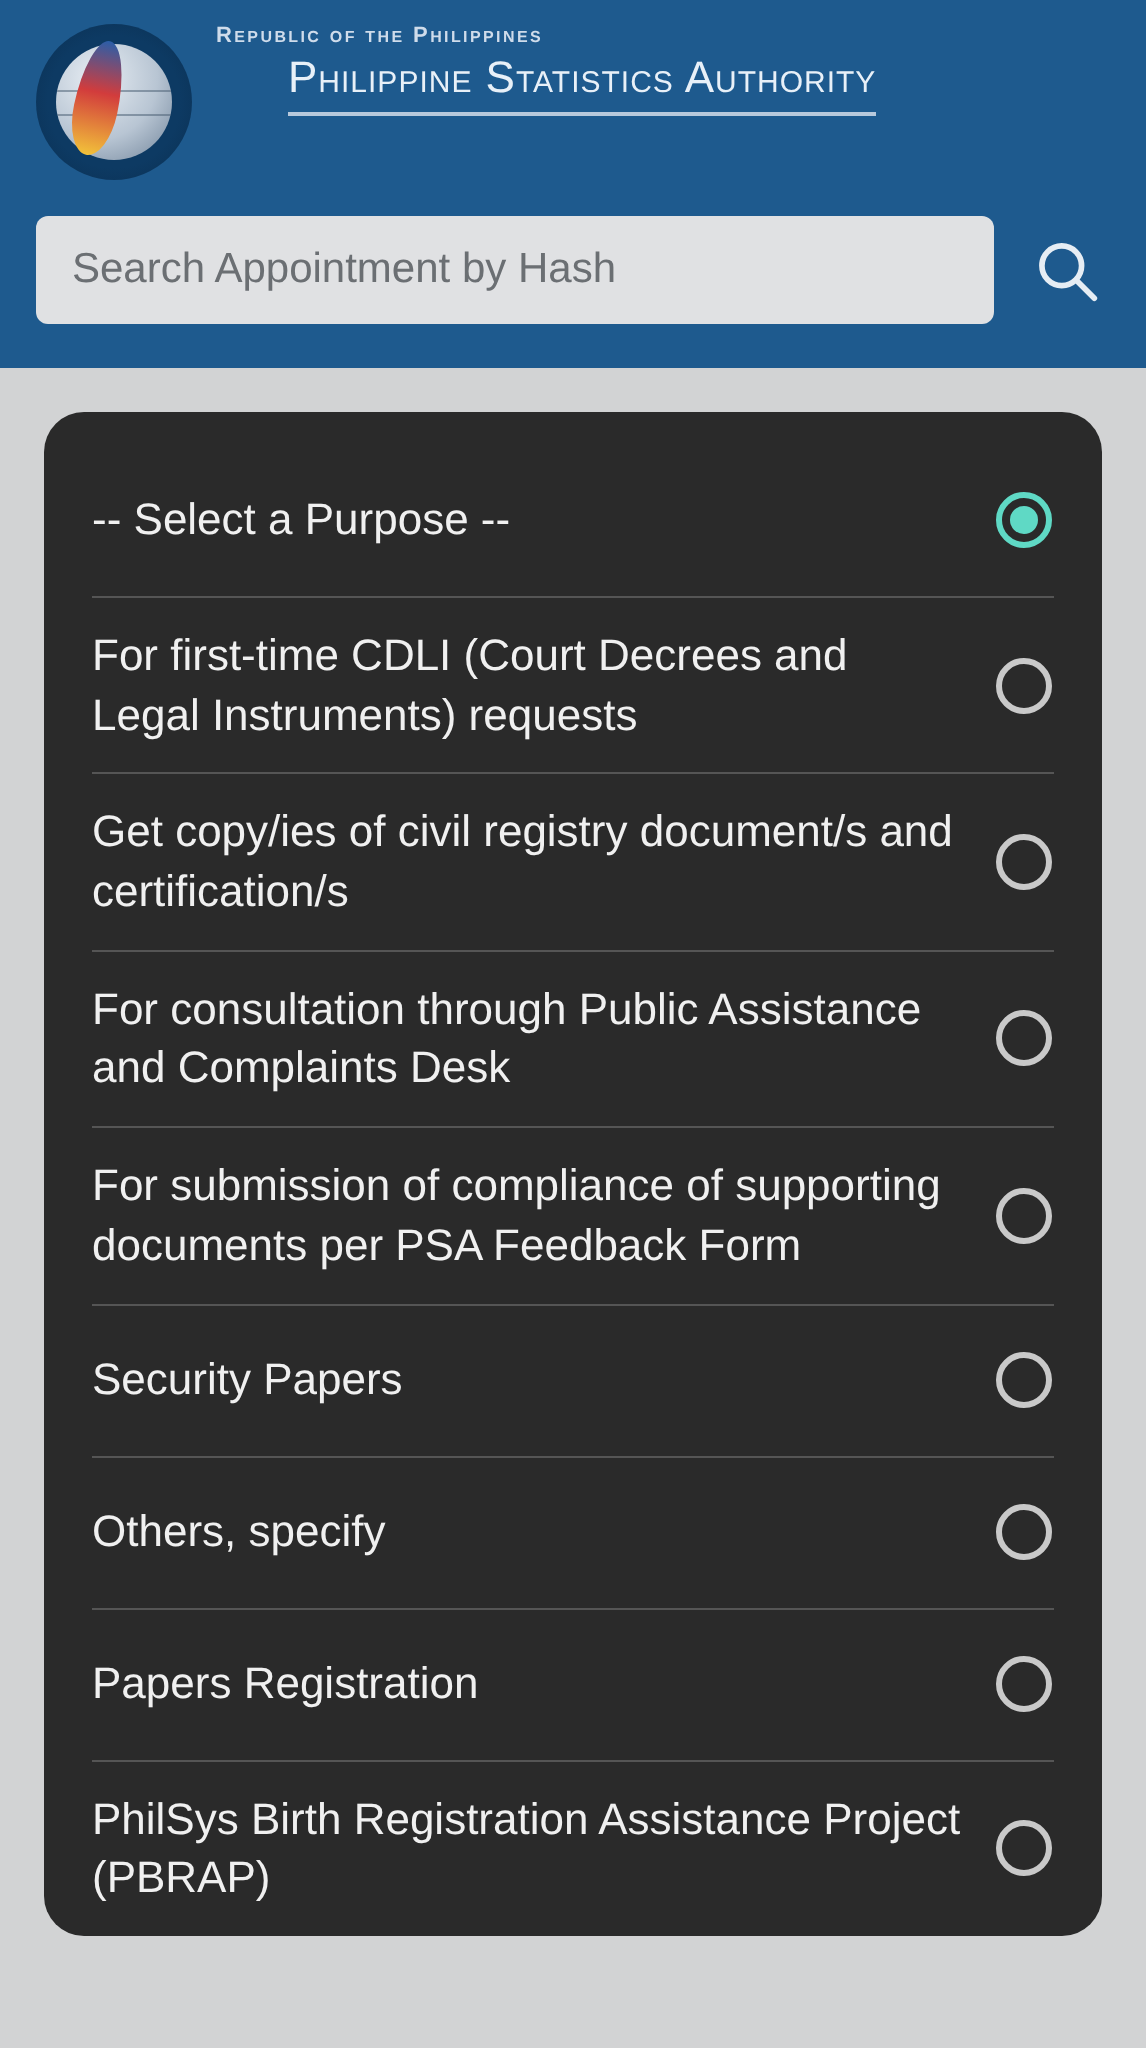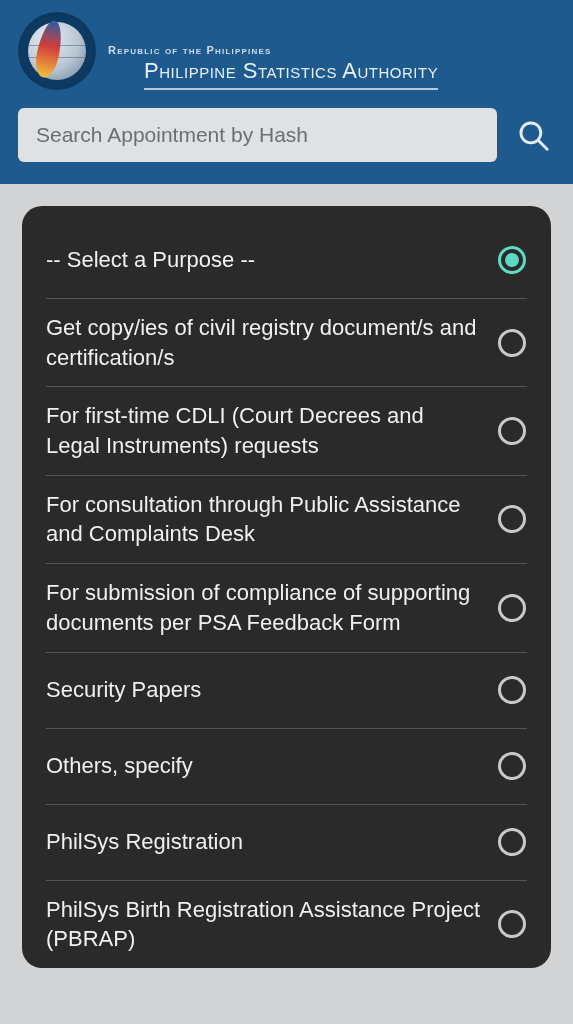--- a/index.html
+++ b/index.html
@@ -5,21 +5,21 @@
   * { box-sizing: border-box; margin: 0; padding: 0; }
   html, body { width: 573px; height: 1024px; font-family: Arial, sans-serif; }
   body { background: #d2d3d4; overflow: hidden; }
 
   .header {
     background: #1e5a8e;
     padding: 12px 18px 22px 18px;
   }
   .brand {
     display: flex;
-    align-items: flex-end;
+    align-items: flex-start;
     gap: 12px;
     margin-bottom: 18px;
   }
   .logo-wrap {
     width: 78px; height: 78px;
     position: relative;
     flex-shrink: 0;
   }
   .logo-ring {
     position: absolute; inset: 0;
@@ -137,27 +137,27 @@
   <div id="options">
       <div class="option">
         <div class="option-label">-- Select a Purpose --</div>
         <div class="radio selected">
           <div class="radio-outer">
             <div class="radio-inner"></div>
           </div>
         </div>
       </div>
       <div class="option">
-        <div class="option-label">Get copy/ies of civil registry document/s and certification/s</div>
+        <div class="option-label">For first-time CDLI (Court Decrees and Legal Instruments) requests</div>
         <div class="radio">
           <div class="radio-outer"></div>
         </div>
       </div>
       <div class="option">
-        <div class="option-label">For first-time CDLI (Court Decrees and Legal Instruments) requests</div>
+        <div class="option-label">Get copy/ies of civil registry document/s and certification/s</div>
         <div class="radio">
           <div class="radio-outer"></div>
         </div>
       </div>
       <div class="option">
         <div class="option-label">For consultation through Public Assistance and Complaints Desk</div>
         <div class="radio">
           <div class="radio-outer"></div>
         </div>
       </div>
@@ -173,21 +173,21 @@
           <div class="radio-outer"></div>
         </div>
       </div>
       <div class="option">
         <div class="option-label">Others, specify</div>
         <div class="radio">
           <div class="radio-outer"></div>
         </div>
       </div>
       <div class="option">
-        <div class="option-label">PhilSys Registration</div>
+        <div class="option-label">Papers Registration</div>
         <div class="radio">
           <div class="radio-outer"></div>
         </div>
       </div>
       <div class="option">
         <div class="option-label">PhilSys Birth Registration Assistance Project (PBRAP)</div>
         <div class="radio">
           <div class="radio-outer"></div>
         </div>
       </div>

